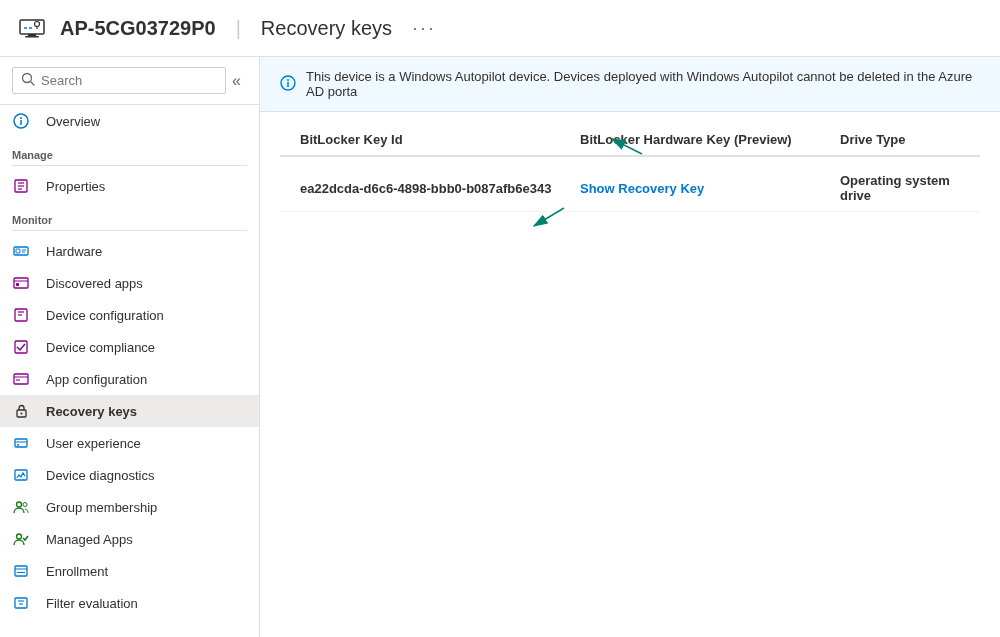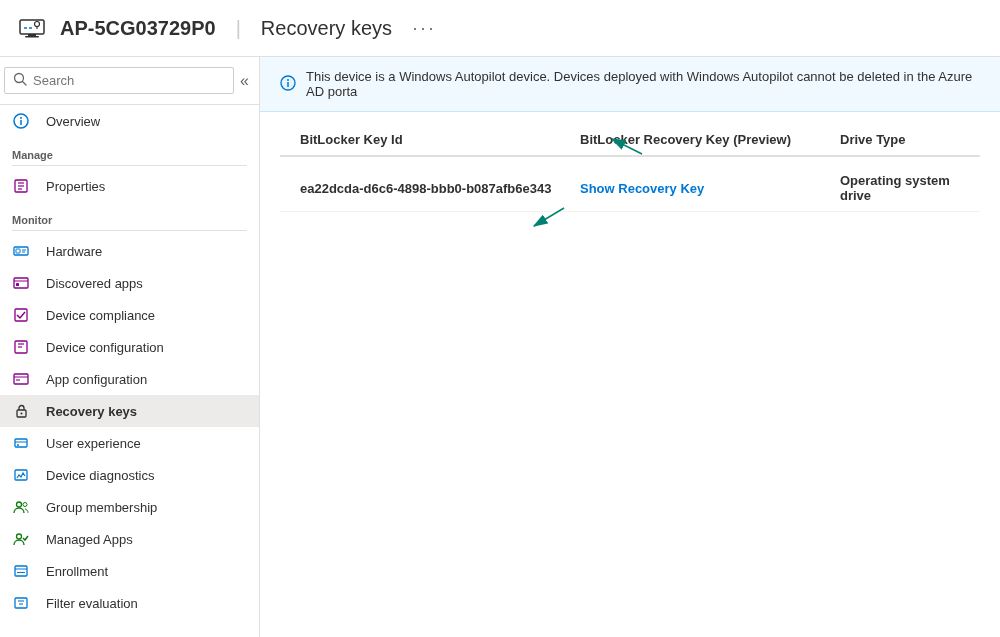--- a/index.html
+++ b/index.html
@@ -11,21 +11,21 @@
     .header-title { font-size: 20px; font-weight: 600; color: #323130; }
     .header-divider { color: #ccc; margin: 0 8px; font-size: 20px; }
     .header-subtitle { font-size: 20px; font-weight: 300; color: #323130; }
     .header-more { color: #666; font-size: 18px; cursor: pointer; margin-left: 8px; letter-spacing: 2px; }
 
     
     .main-layout { display: flex; flex: 1; overflow: hidden; }
 
     
     .sidebar { width: 260px; min-width: 260px; background: #fff; border-right: 1px solid #e0e0e0; overflow-y: auto; padding-bottom: 20px; }
-    .search-container { padding: 10px 4px; border-bottom: 1px solid #e0e0e0; display: flex; align-items: center; justify-content: space-between; }
+    .search-container { padding: 10px 12px; border-bottom: 1px solid #e0e0e0; display: flex; align-items: center; justify-content: space-between; }
     .search-input-wrapper { display: flex; align-items: center; border: 1px solid #ccc; border-radius: 2px; padding: 4px 8px; gap: 6px; flex: 1; background: #fff; }
     .search-input { border: none; outline: none; font-size: 13px; width: 100%; color: #323130; }
     .search-icon-svg { color: #666; font-size: 14px; }
     .collapse-btn { background: none; border: none; cursor: pointer; color: #666; font-size: 16px; padding: 2px 6px; }
 
     .section-label { font-size: 11px; font-weight: 600; color: #605e5c; padding: 12px 12px 4px 12px; text-transform: none; }
 
     .nav-item { display: flex; align-items: center; padding: 7px 12px; cursor: pointer; gap: 16px; color: #323130; font-size: 13px; }
     .nav-item.active { background: #edebe9; font-weight: 600; }
     .nav-item .icon { width: 18px; height: 18px; display: flex; align-items: center; justify-content: center; flex-shrink: 0; }
@@ -147,35 +147,35 @@
             <rect x="3" y="8" width="3" height="3" rx="0.4" fill="#8b008b"></rect>
           </svg>
       </span>
       <span>Discovered apps</span>
     </div>
 
     <div class="nav-item">
       <span class="icon">
         <svg width="16" height="16" viewBox="0 0 16 16">
             <rect x="2" y="2" width="12" height="12" rx="1" stroke="#8b008b" stroke-width="1.3" fill="none"></rect>
-            <polyline points="4,8 7,11 12,5" stroke="#8b008b" stroke-width="1.5" fill="none"></polyline>
-          </svg>
-      </span>
-      <span>Device compliance</span>
-    </div>
-
-    <div class="nav-item">
-      <span class="icon">
-        <svg width="16" height="16" viewBox="0 0 16 16">
-            <rect x="2" y="2" width="12" height="12" rx="1" stroke="#8b008b" stroke-width="1.3" fill="none"></rect>
             <line x1="5" y1="5" x2="11" y2="5" stroke="#8b008b" stroke-width="1.2"></line>
             <line x1="5" y1="8" x2="9" y2="8" stroke="#8b008b" stroke-width="1.2"></line>
           </svg>
       </span>
       <span>Device configuration</span>
+    </div>
+
+    <div class="nav-item">
+      <span class="icon">
+        <svg width="16" height="16" viewBox="0 0 16 16">
+            <rect x="2" y="2" width="12" height="12" rx="1" stroke="#8b008b" stroke-width="1.3" fill="none"></rect>
+            <polyline points="4,8 7,11 12,5" stroke="#8b008b" stroke-width="1.5" fill="none"></polyline>
+          </svg>
+      </span>
+      <span>Device compliance</span>
     </div>
 
     <div class="nav-item">
       <span class="icon">
         <svg width="16" height="16" viewBox="0 0 16 16">
             <rect x="1" y="3" width="14" height="10" rx="1" stroke="#8b008b" stroke-width="1.3" fill="none"></rect>
             <line x1="1" y1="6" x2="15" y2="6" stroke="#8b008b" stroke-width="1"></line>
             <line x1="3" y1="9" x2="7" y2="9" stroke="#8b008b" stroke-width="1.1"></line>
           </svg>
       </span>
@@ -271,21 +271,21 @@
             <circle cx="8" cy="5" r="1" fill="#0078d4"></circle>
           </svg>
       </span>
       <span>This device is a Windows Autopilot device. Devices deployed with Windows Autopilot cannot be deleted in the Azure AD porta</span>
     </div>
 
     <div class="table-container" style="position: relative;">
 
       <div class="table-header-row">
         <div class="col-key-id">BitLocker Key Id</div>
-        <div class="col-recovery-key">BitLocker Recovery Key (Preview)</div>
+        <div class="col-recovery-key">BitLocker Hardware Key (Preview)</div>
         <div class="col-drive-type">Drive Type</div>
       </div>
 
       <div class="table-row">
         <div class="col-key-id">ea22dcda-d6c6-4898-bbb0-b087afb6e343</div>
         <div class="col-recovery-key">
           <a class="show-recovery-link">Show Recovery Key</a>
         </div>
         <div class="col-drive-type">Operating system drive</div>
       </div>

